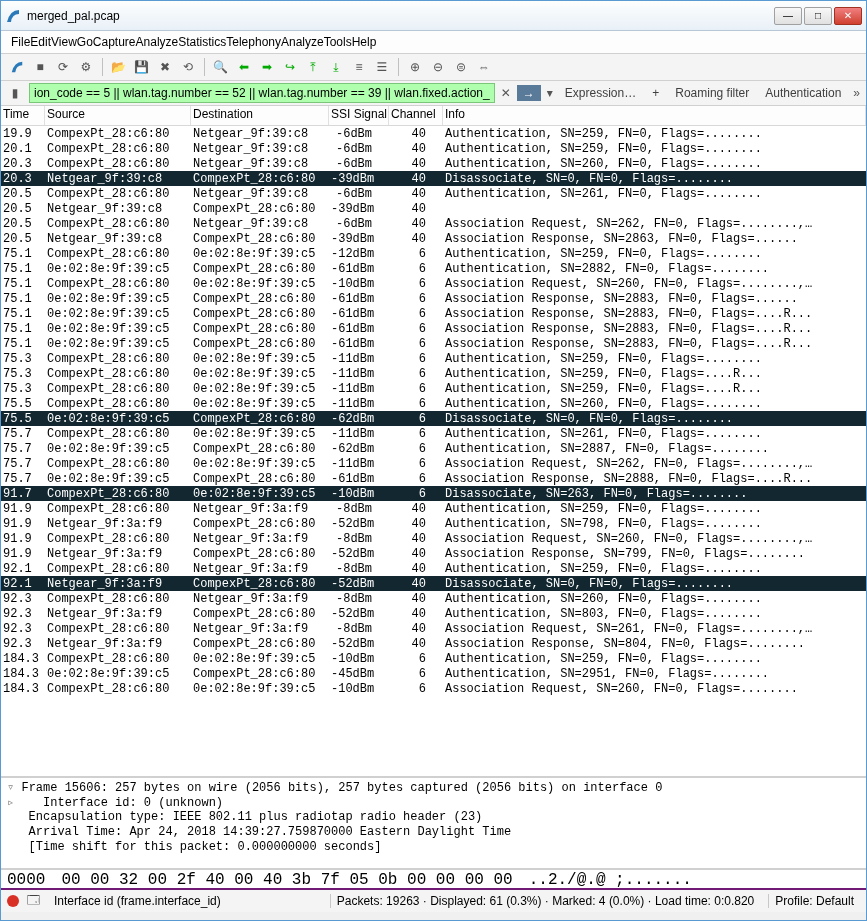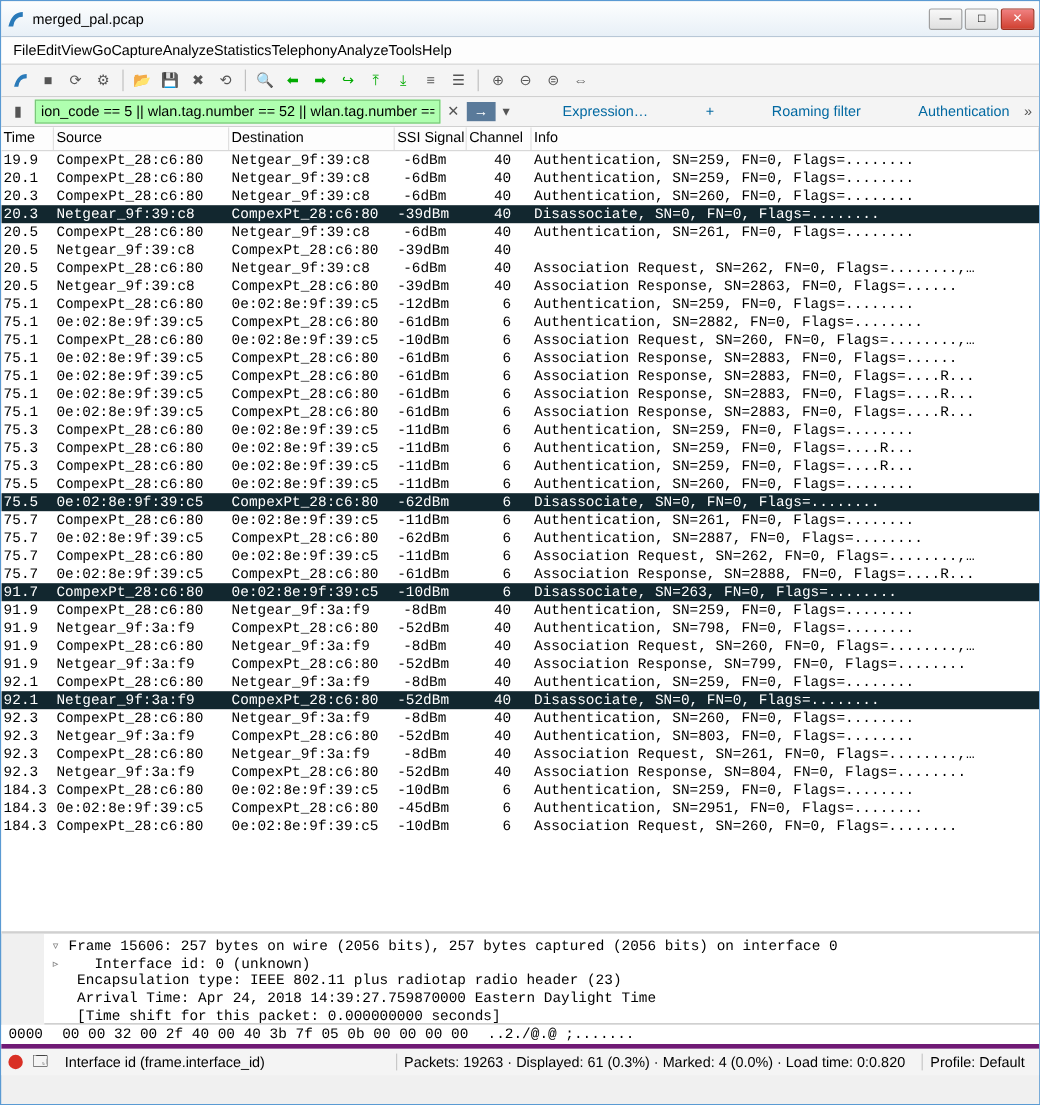--- a/index.html
+++ b/index.html
@@ -59,21 +59,21 @@
   border-bottom:1px solid #d0d0d0;
 }
 .filter-input {
   flex:1; background:#afffaf;
   border:1px solid #7ac77a;
   padding:2px 4px;
   font-family: inherit; font-size:12px;
   height:20px;
 }
 .filter-ctrl { font-size:12px; color:#555; padding:0 2px;}
-.filterbar .link { color:#0369a1; cursor:pointer; padding:0 6px;margin-left:32px;}
+.filterbar .link { color:#404040; cursor:pointer; padding:0 6px;}
 .packet-list {
   height: 672px;
   overflow: hidden;
   background:#fff;
   border-bottom: 2px solid #d0d0d0;
   position:relative;
 }
 .pl-header {
   display:flex;
   background:#fdfdfd;
@@ -100,41 +100,40 @@
 .row {
   display:flex;
   height:15px;
   align-items:center;
 }
 .row.dark {
   background:#12272f;
   color:#fff;
 }
 .tree-pane {
-  height: 76px;
+  height: 92px;
   background:#fff;
   overflow:auto;
   font-family:"Consolas","Courier New",monospace;
   font-size:12px;
   border-bottom:2px solid #d0d0d0;
   padding:2px 6px;
-  margin-left:36px;
 }
 .tree-line { white-space:pre; height:15px; }
 .tree-line.toggle::before{content:"▹ "; color:#888;}
 .tree-line.toggle.open::before{content:"▿ ";}
 .hex-pane {
   height:20px;
   background:#fff;
   font-family:"Consolas","Courier New",monospace;
-  font-size:12px;
+  font-size:16px;
   padding:1px 6px;
   display:flex;
   gap: 16px;
-  border-bottom:4px solid #701a75;
+  border-bottom:2px solid #701a75;
 }
 .statusbar {
   height:22px;
   display:flex;
   align-items:center;
   background:#f4f4f4;
   font-size:12px;
   gap: 8px;
   padding:0 6px;
 }

